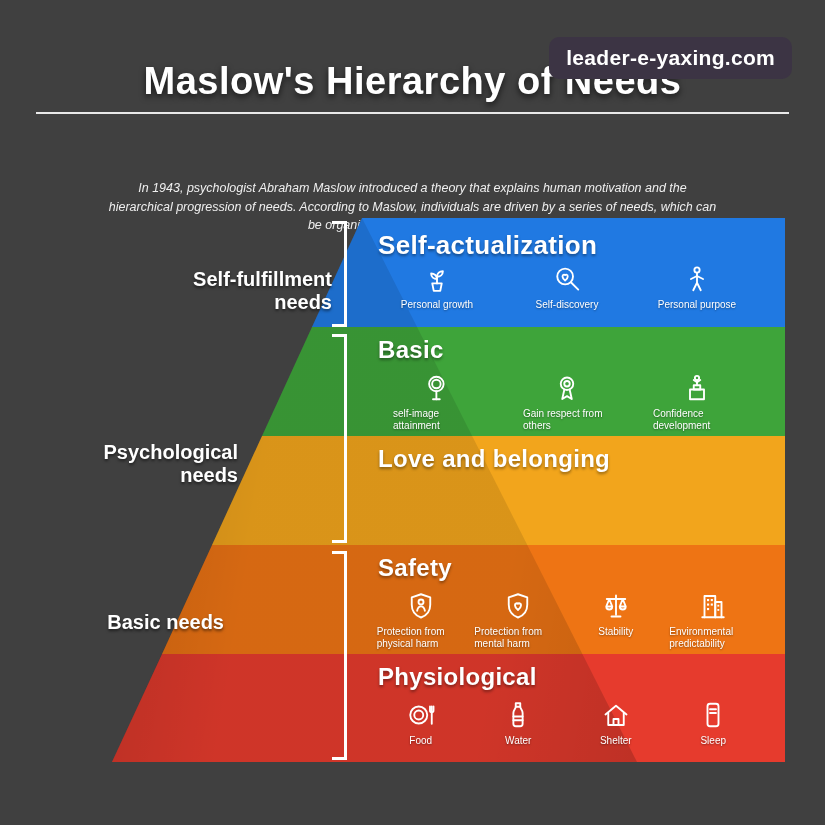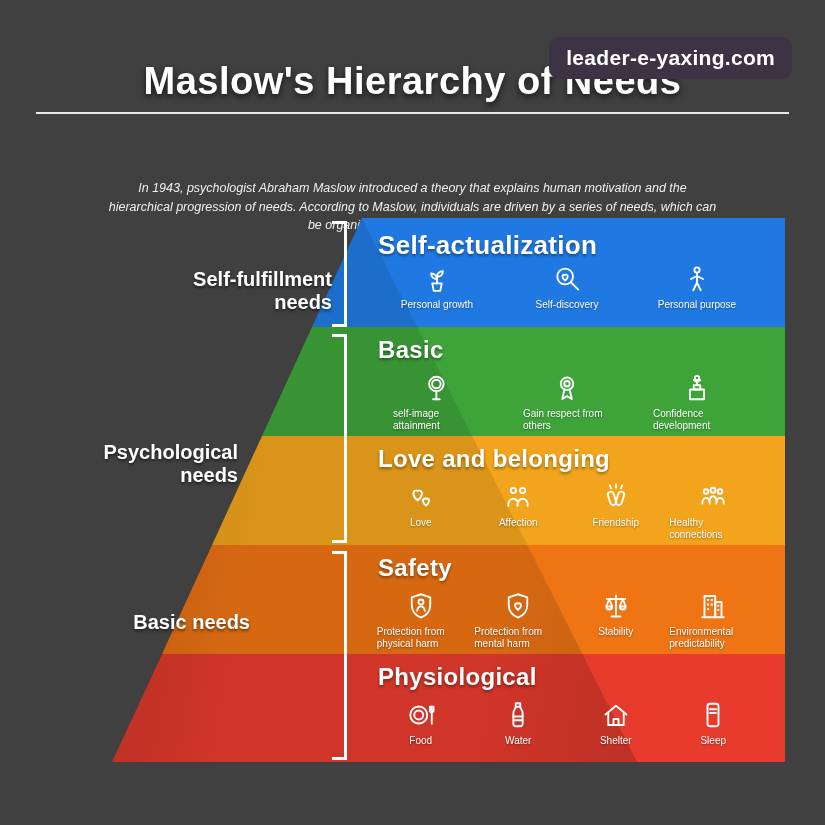--- a/index.html
+++ b/index.html
@@ -79,21 +79,21 @@
   #br1 { top:334px; height:209px; }
   #br2 { top:551px; height:209px; }
 
   .side-label {
     position:absolute; text-align:right; font-size:20px; font-weight:700;
     line-height:1.15; z-index:4; text-shadow:0 2px 3px rgba(0,0,0,.55);
   }
   .side-label span { display:block; }
   #sl0 { top:268px; left:60px; width:272px; }
   #sl1 { top:441px; left:60px; width:178px; }
-  #sl2 { top:611px; left:72px; width:178px; }
+  #sl2 { top:611px; left:46px; width:178px; }
 </style>
 </head>
 <body>
 
 <svg width="0" height="0" style="position:absolute" aria-hidden="true">
   <symbol id="i-plant" viewBox="0 0 24 24">
     <path d="M8.2 15.5h7.6l-1.2 6H9.4z"></path>
     <path d="M12 15.5V9.5"></path>
     <path d="M12 12C12 9.3 9.9 7.6 7.3 7.6c0 2.7 2.1 4.4 4.7 4.4z"></path>
     <path d="M12 10.2c0-2.7 2.1-4.4 4.7-4.4 0 2.7-2.1 4.4-4.7 4.4z"></path>
@@ -270,46 +270,20 @@
         <svg class="icon">
             <use href="#i-podium"></use>
           </svg>
         <div class="item-label">Confidence development</div>
       </div>
     </div>
   </div>
 
   <div class="band-content" id="bc2">
     <div class="band-title">Love and belonging</div>
-    <div class="items">
-      <div class="item">
-        <svg class="icon">
-            <use href="#i-hearts"></use>
-          </svg>
-        <div class="item-label">Love</div>
-      </div>
-      <div class="item">
-        <svg class="icon">
-            <use href="#i-couple"></use>
-          </svg>
-        <div class="item-label">Affection</div>
-      </div>
-      <div class="item">
-        <svg class="icon">
-            <use href="#i-clap"></use>
-          </svg>
-        <div class="item-label">Friendship</div>
-      </div>
-      <div class="item">
-        <svg class="icon">
-            <use href="#i-group"></use>
-          </svg>
-        <div class="item-label">Healthy connections</div>
-      </div>
-    </div>
   </div>
 
   <div class="band-content" id="bc3">
     <div class="band-title">Safety</div>
     <div class="items">
       <div class="item">
         <svg class="icon">
             <use href="#i-shield-person"></use>
           </svg>
         <div class="item-label">Protection from physical harm</div>

